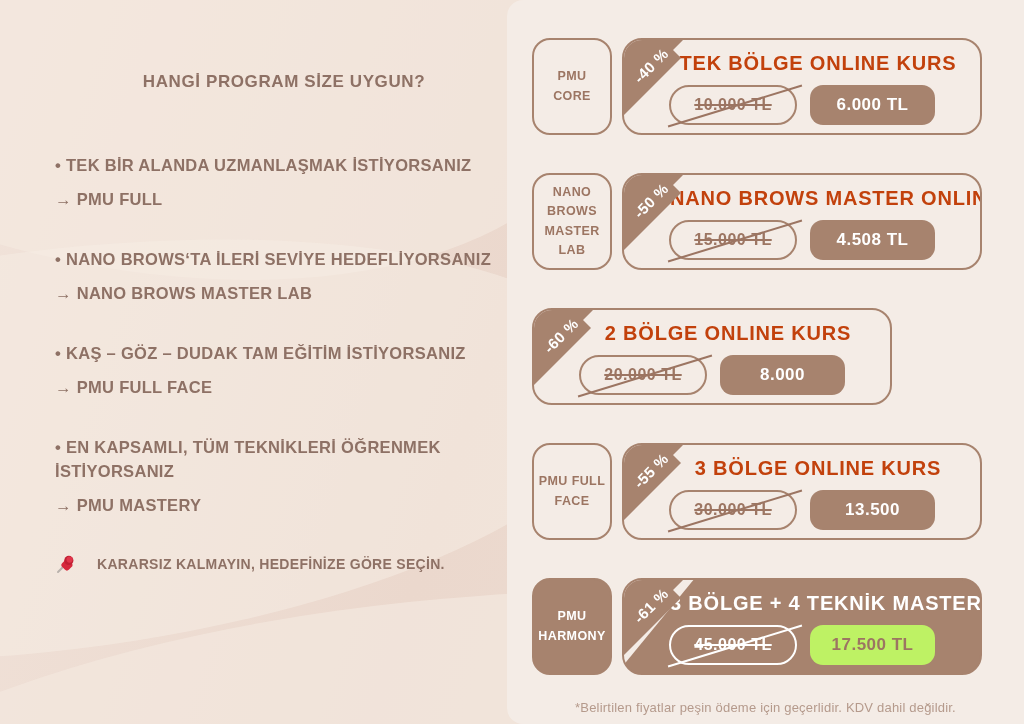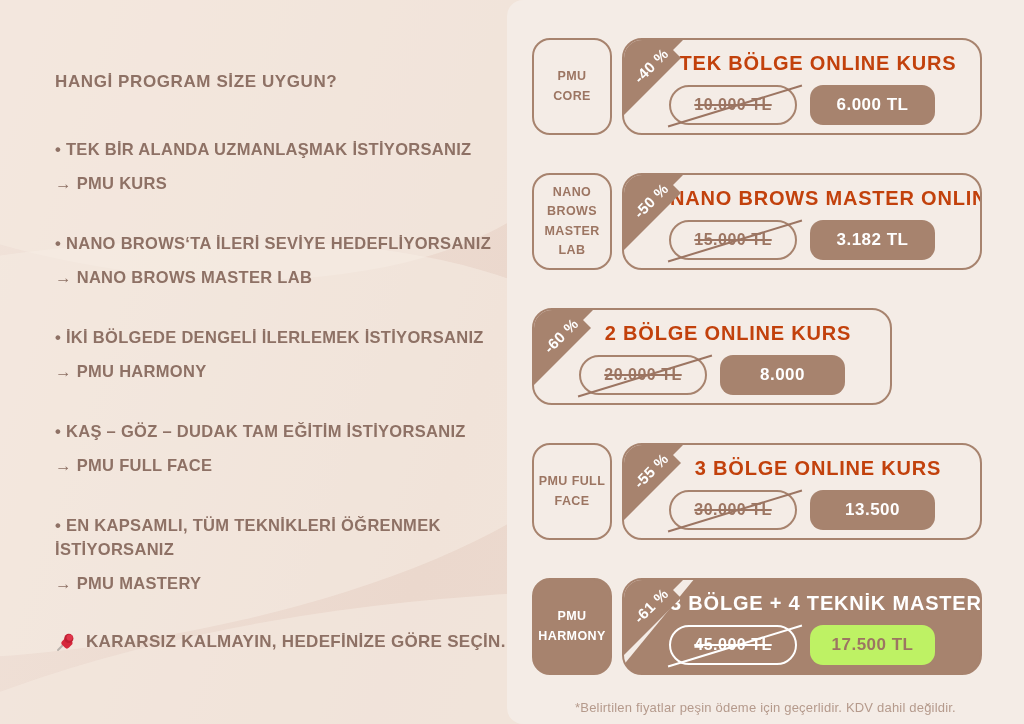--- a/index.html
+++ b/index.html
@@ -10,26 +10,26 @@
     background:linear-gradient(108deg,#f1e3da 0%, #ebd8cd 48%, #eedfd4 100%); }
 
   
   .wave { position:absolute; border-radius:50%; z-index:1; }
   .wave1 { left:-430px; top:-300px; width:1050px; height:560px; background:#f5eae1; opacity:.65; transform:rotate(14deg); }
   .wave2 { left:-520px; top:250px; width:1150px; height:400px; background:#f6ece3; opacity:.55; transform:rotate(-7deg); }
   .wave3 { left:-250px; top:595px; width:1500px; height:520px; background:#f3e7dd; opacity:.75; transform:rotate(-4deg); }
 
   
   .left-col { position:absolute; left:55px; top:72px; width:458px; color:#8e7165; z-index:2; }
-  .page-title { font-size:17px; font-weight:bold; letter-spacing:.6px; margin-bottom:46px; }
+  .page-title { font-size:17px; font-weight:bold; letter-spacing:.6px; margin-bottom:62px;text-align:center; }
   .q-item { margin-bottom:39px; }
   .q-item .q { font-size:16.5px; font-weight:bold; letter-spacing:.3px; line-height:1.45; margin-bottom:12px; }
   .q-item .a { font-size:16.5px; font-weight:bold; letter-spacing:.3px; }
-  .footnote { margin-top:30px; display:flex; align-items:center; gap:10px;
-    font-size:17px; font-weight:bold; letter-spacing:.3px; }
+  .footnote { margin-top:30px; display:flex; align-items:center; gap:21px;
+    font-size:14px; font-weight:bold; letter-spacing:.3px; }
 
   
   .panel { position:absolute; left:507px; top:0; width:517px; height:724px;
     background:#f4ece6; border-radius:16px 0 0 16px; z-index:3; padding-top:38px; }
 
   .row { display:flex; margin:0 0 38px 25px; height:97px; }
   .row.highlight { margin-top:9px; }
 
   .label-box { width:80px; height:97px; border:2px solid #a7836e; border-radius:18px;
     display:flex; align-items:center; justify-content:center; text-align:center;
@@ -76,32 +76,28 @@
 <div class="canvas">
   <div class="wave wave1"></div>
   <div class="wave wave2"></div>
   <div class="wave wave3"></div>
 
   <section class="left-col">
     <h1 class="page-title">HANGİ PROGRAM SİZE UYGUN?</h1>
     <div id="left-items">
   <div class="q-item">
     <p class="q">• TEK BİR ALANDA UZMANLAŞMAK İSTİYORSANIZ</p>
-    <p class="a">→ PMU KURS</p>
+    <p class="a">→ PMU FULL</p>
   </div>
 
   <div class="q-item">
     <p class="q">• NANO BROWS‘TA İLERİ SEVİYE HEDEFLİYORSANIZ</p>
     <p class="a">→ NANO BROWS MASTER LAB</p>
   </div>
 
-  <div class="q-item">
-    <p class="q">• İKİ BÖLGEDE DENGELİ İLERLEMEK İSTİYORSANIZ</p>
-    <p class="a">→ PMU HARMONY</p>
-  </div>
 
   <div class="q-item">
     <p class="q">• KAŞ – GÖZ – DUDAK TAM EĞİTİM İSTİYORSANIZ</p>
     <p class="a">→ PMU FULL FACE</p>
   </div>
 
   <div class="q-item">
     <p class="q">• EN KAPSAMLI, TÜM TEKNİKLERİ ÖĞRENMEK İSTİYORSANIZ</p>
     <p class="a">→ PMU MASTERY</p>
   </div>
@@ -147,21 +143,21 @@
       <svg class="ribbon" width="92" height="92" viewBox="0 0 92 92">
         <polygon class="ribbon-back" points="0,0 73,0 0,89"></polygon>
         <polygon class="ribbon-shape" points="0,0 63,0 51,12 59,20 0,79"></polygon>
       </svg>
       <span class="ribbon-text">-50 %</span>
       <div class="card-title">NANO BROWS MASTER ONLINE</div>
       <div class="price-row">
         <div class="old-price">
           <span class="strike-text">15.000 TL</span>
         </div>
-        <div class="new-price">3.182 TL</div>
+        <div class="new-price">4.508 TL</div>
       </div>
     </div>
   </div>
 
   <div class="row">
     <div class="card">
       <svg class="ribbon" width="92" height="92" viewBox="0 0 92 92">
         <polygon class="ribbon-back" points="0,0 73,0 0,89"></polygon>
         <polygon class="ribbon-shape" points="0,0 63,0 51,12 59,20 0,79"></polygon>
       </svg>

